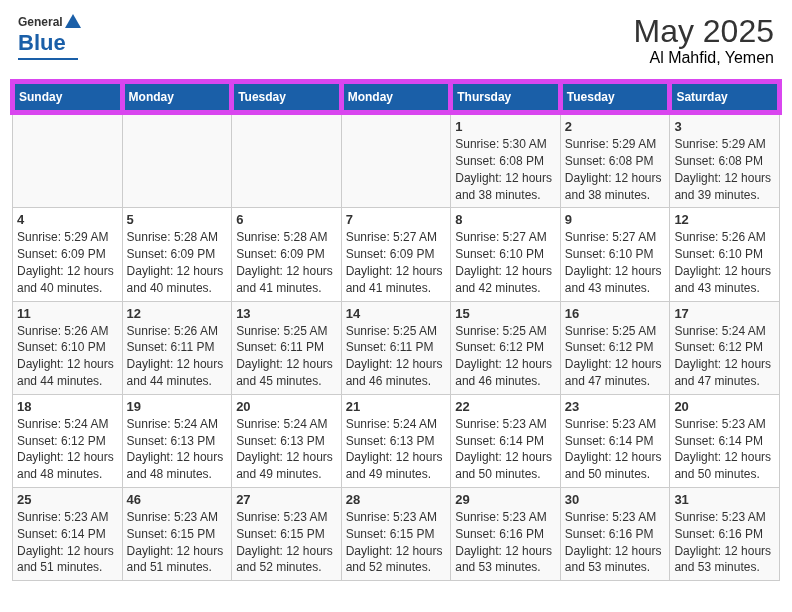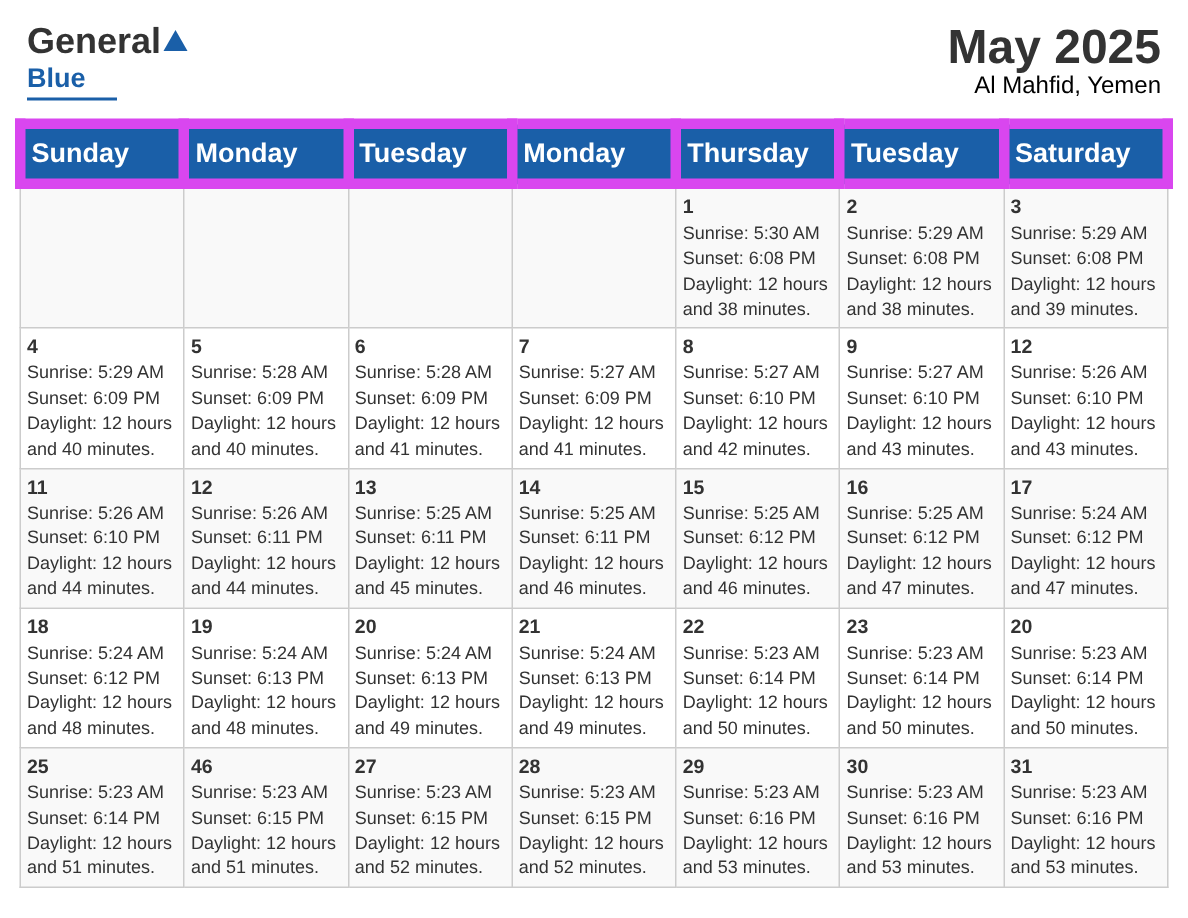--- a/index.html
+++ b/index.html
@@ -20,26 +20,26 @@
     .logo {
       display: flex;
       flex-direction: column;
       align-items: flex-start;
     }
     .logo-text {
       display: flex;
       align-items: center;
     }
     .logo-general {
-      font-size: 24px;
+      font-size: 12px;
       font-weight: bold;
       color: #333;
     }
     .logo-blue {
-      font-size: 18px;
+      font-size: 22px;
       font-weight: bold;
       color: #1a5fa8;
     }
     .logo-triangle {
       width: 0;
       height: 0;
       border-left: 8px solid transparent;
       border-right: 8px solid transparent;
       border-bottom: 14px solid #1a5fa8;
       margin-left: 2px;
@@ -49,42 +49,42 @@
       width: 60px;
       height: 2px;
       background: #1a5fa8;
       margin-top: 2px;
     }
     .title-area {
       text-align: right;
     }
     .month-title {
       font-size: 32px;
-      font-weight: bold;
+      font-weight: normal;
       color: #333;
       line-height: 1.1;
       text-align: right;
     }
     .location-title {
       font-size: 16px;
       color: #000000;
     }
     table {
       width: 100%;
       border-collapse: collapse;
       font-size: 11px;
     }
     thead tr th {
       background-color: #1a5fa8;
       color: white;
       padding: 6px 4px;
       text-align: left;
-      font-size: 18px;
-      font-weight: bold;
-      border: 7px solid #d946ef;
+      font-size: 12px;
+      font-weight: bold;
+      border: 5px solid #d946ef;
     }
     tbody tr td {
       border: 1px solid #ccc;
       vertical-align: top;
       padding: 4px;
       width: calc(100% / 7);
       min-height: 80px;
       background: #fff;
     }
     tbody tr:nth-child(odd) td {

